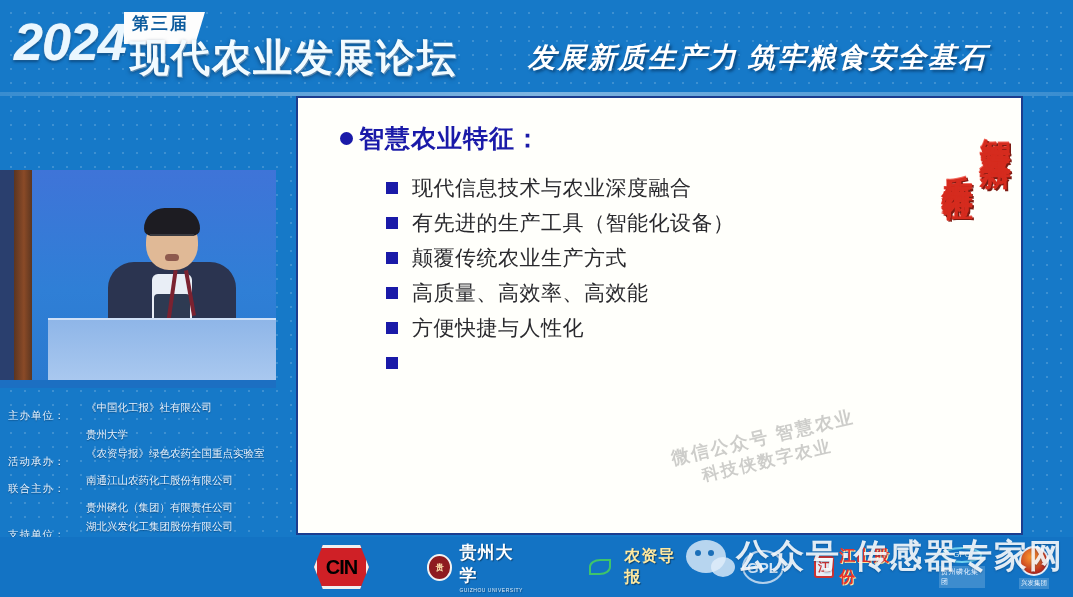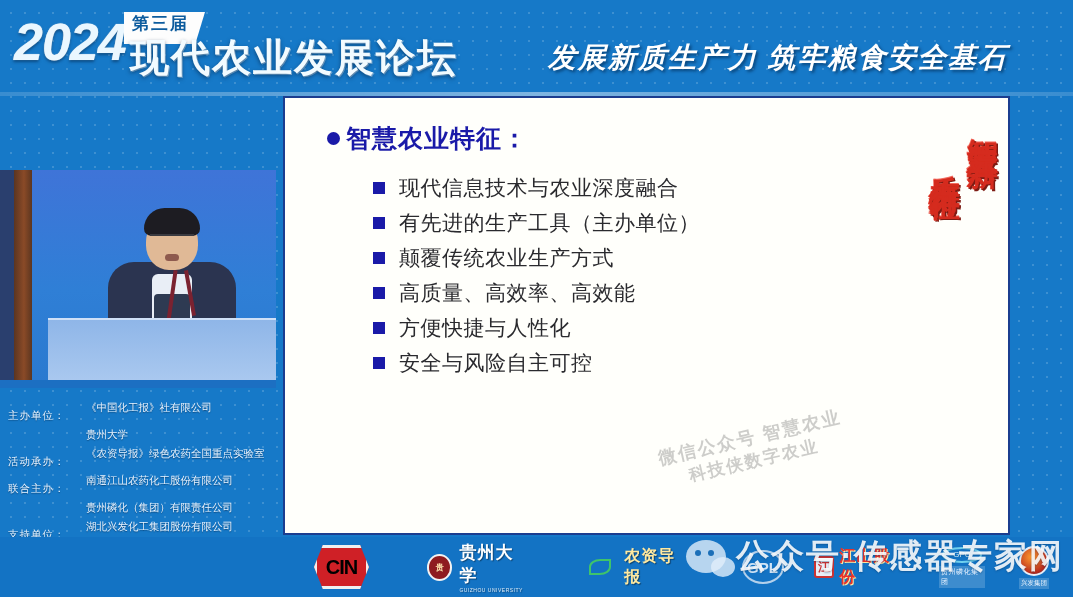--- a/index.html
+++ b/index.html
@@ -38,21 +38,20 @@
     position:absolute; left:130px; top:36px;
     font-size:39px; line-height:44px; font-weight:bold; letter-spacing:2px;
     color:#f2fbff;
     text-shadow:0 2px 4px rgba(0,35,70,.6), 1px 1px 0 rgba(255,255,255,.5);
   }
   #slogan {
     position:absolute; left:528px; top:40px;
     font-size:28px; line-height:36px; font-weight:bold; font-style:italic;
     letter-spacing:2px; color:#ffffff;
     text-shadow:2px 2px 3px rgba(0,40,80,.65);
-    margin-left:20px;
   }
   #header-rule {
     position:absolute; left:0; top:92px; width:1073px; height:4px;
     background:linear-gradient(to right, rgba(255,255,255,.15), rgba(255,255,255,.45), rgba(255,255,255,.15));
   }
   
   #video {
     position:absolute; left:0; top:170px; width:276px; height:218px;
     background:#4f76e8; overflow:hidden;
   }
@@ -82,21 +81,21 @@
     position:absolute; left:8px; top:398px; width:282px;
     color:#eaf4ff; font-size:10.5px; line-height:19px;
     text-shadow:0 1px 1px rgba(0,30,60,.5);
   }
   .sp-row { display:flex; }
   .sp-label { width:78px; flex:0 0 78px; letter-spacing:1px;margin-top:8px; }
   .sp-val { flex:1; }
   .sp-cont { padding-left:78px; }
   
   #slide {
-    position:absolute; left:283px; top:96px; width:727px; height:439px;
+    position:absolute; left:296px; top:96px; width:727px; height:439px;
     background:#fffffb; border:2px solid #1b3d8f; overflow:hidden;text-decoration:underline;
   }
   #slide-title {
     position:absolute; left:42px; top:24px;
     display:flex; align-items:center; gap:6px;
     font-size:25px; font-weight:bold; color:#1a1aa8; letter-spacing:1px;
   }
   .title-dot { width:13px; height:13px; border-radius:50%; background:#1a1aa8; display:inline-block; }
   #bullets { position:absolute; left:88px; top:72px; width:480px; }
   .bullet { display:flex; align-items:center; gap:14px; height:35px; }
@@ -269,37 +268,36 @@
       <span>智慧农业特征：</span>
     </div>
 
     <div id="bullets">
       <div class="bullet">
         <span class="sq"></span>
         <span class="btext">现代信息技术与农业深度融合</span>
       </div>
       <div class="bullet">
         <span class="sq"></span>
-        <span class="btext">有先进的生产工具（主办单位）</span>
+        <span class="btext">有先进的生产工具（智能化设备）</span>
       </div>
       <div class="bullet">
         <span class="sq"></span>
         <span class="btext">颠覆传统农业生产方式</span>
       </div>
       <div class="bullet">
         <span class="sq"></span>
         <span class="btext">高质量、高效率、高效能</span>
       </div>
       <div class="bullet">
         <span class="sq"></span>
         <span class="btext">方便快捷与人性化</span>
       </div>
       <div class="bullet">
         <span class="sq"></span>
-        <span class="btext">安全与风险自主可控</span>
       </div>
     </div>
 
     <div id="vtitle">
       <span class="vcol">智慧农业具有新</span>
       <span class="vcol second">质生产力特征</span>
     </div>
 
 
     <div id="wm-diag">

